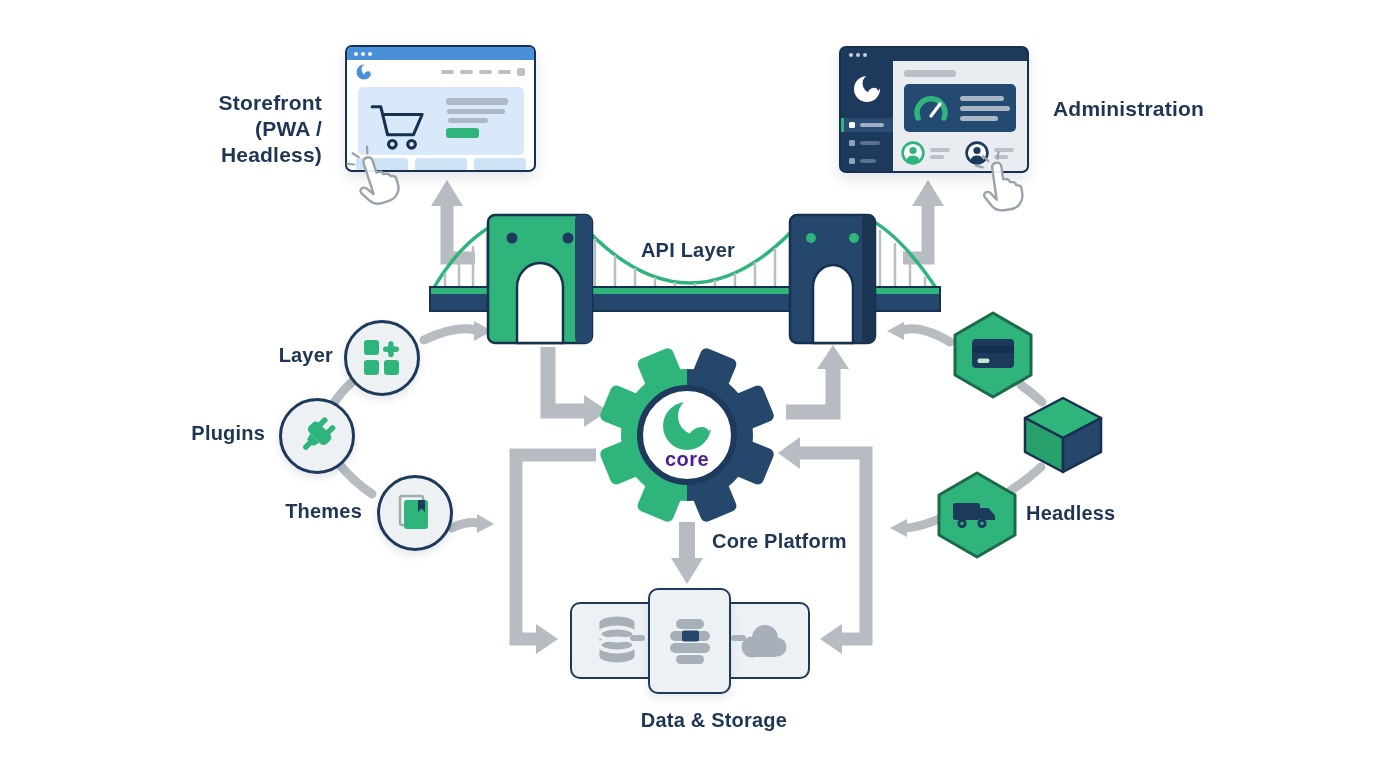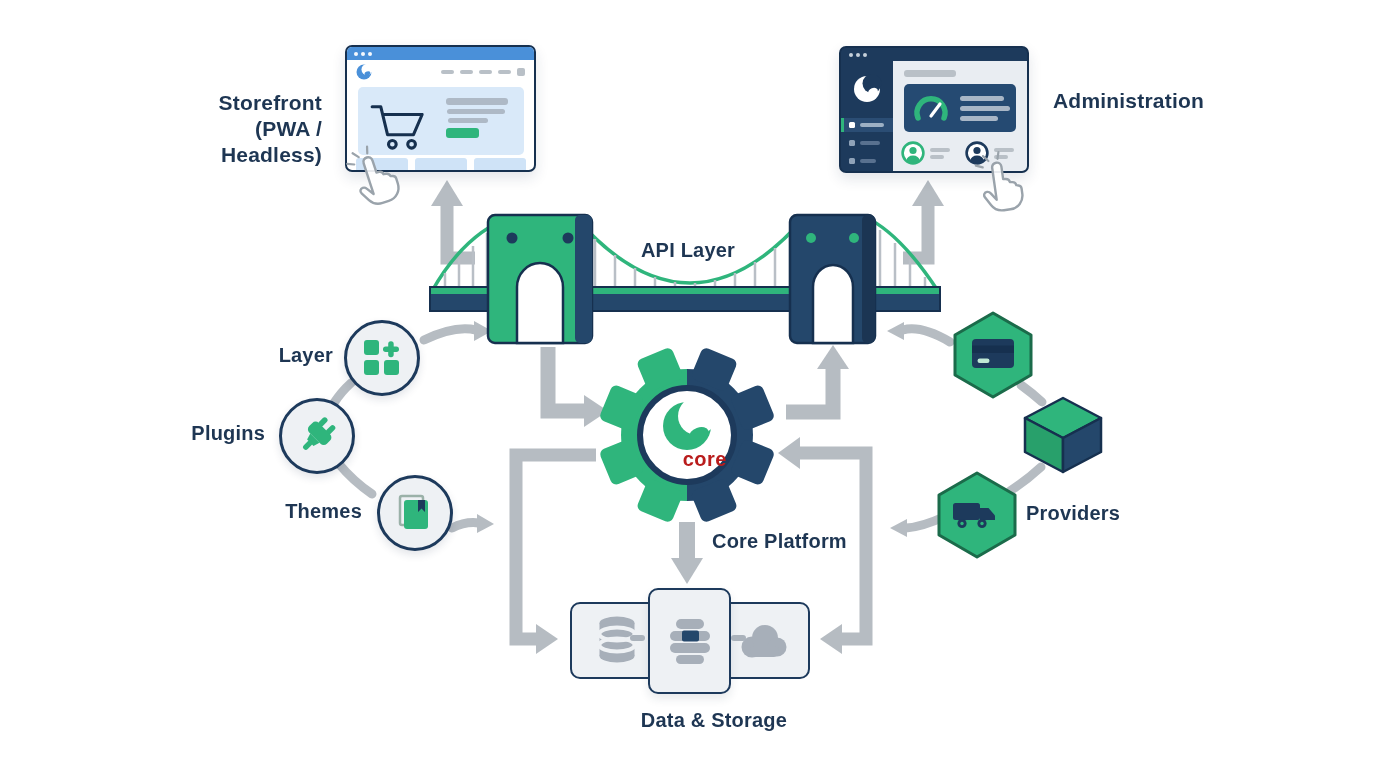--- a/index.html
+++ b/index.html
@@ -40,22 +40,22 @@
   .adm-item.active .ico{background:#fff;}
   .adm-item.active .bar{background:#9db0c4;}
 
   
   .node-circle{position:absolute;width:70px;height:70px;border-radius:50%;background:var(--panel);
      border:3px solid var(--navy_dark);box-shadow:0 4px 9px rgba(25,45,70,.12);
      display:flex;align-items:center;justify-content:center;}
   .dbox{position:absolute;background:var(--panel);border:2.5px solid var(--navy_dark);border-radius:10px;
      display:flex;align-items:center;justify-content:center;}
   .ddash{position:absolute;width:15px;height:6px;border-radius:3px;background:#aab2bb;z-index:3;}
-  .core-lbl{position:absolute;left:647px;top:448px;width:80px;text-align:right;
-     font-size:20px;font-weight:700;color:#b91c1c;letter-spacing:.5px;}
+  .core-lbl{position:absolute;left:647px;top:448px;width:80px;text-align:center;
+     font-size:20px;font-weight:700;color:#4c1d95;letter-spacing:.5px;}
 </style>
 </head>
 <body>
 
 <div class="canvas">
 
   <svg class="abs" style="left:0;top:0" width="1376" height="768" viewBox="0 0 1376 768">
     <g stroke="var(--arrow)" stroke-width="13" fill="none">
       <polyline points="475,258 447,258 447,204"></polyline>
       <polyline points="903,258 928,258 928,204"></polyline>
@@ -394,22 +394,22 @@
       <rect x="15" y="12.5" width="17" height="11" rx="2" fill="var(--navy)"></rect>
     </svg>
   </div>
   <i class="ddash" style="left:630px;top:635px"></i>
   <i class="ddash" style="left:731px;top:635px"></i>
 
   <div class="lbl" style="left:168px;top:90px;width:154px;text-align:right">
     <div>Storefront</div>
     <div>(PWA / Headless)</div>
   </div>
-  <div class="lbl" style="left:1053px;top:88px">Administration</div>
+  <div class="lbl" style="left:1053px;top:96px">Administration</div>
   <div class="lbl" style="left:613px;top:237px;width:150px;text-align:center;font-size:20px">API Layer</div>
   <div class="lbl" style="left:233px;top:342px;width:100px;text-align:right;font-size:20px">Layer</div>
   <div class="lbl" style="left:165px;top:420px;width:100px;text-align:right;font-size:20px">Plugins</div>
   <div class="lbl" style="left:262px;top:498px;width:100px;text-align:right;font-size:20px">Themes</div>
   <div class="lbl" style="left:712px;top:528px;font-size:20px">Core Platform</div>
-  <div class="lbl" style="left:1026px;top:500px;font-size:20px">Providers</div>
+  <div class="lbl" style="left:1026px;top:500px;font-size:20px">Headless</div>
   <div class="lbl" style="left:587px;top:707px;width:200px;text-align:right;font-size:20px">Data &amp; Storage</div>
 
 </div>
 
 </body></html>

